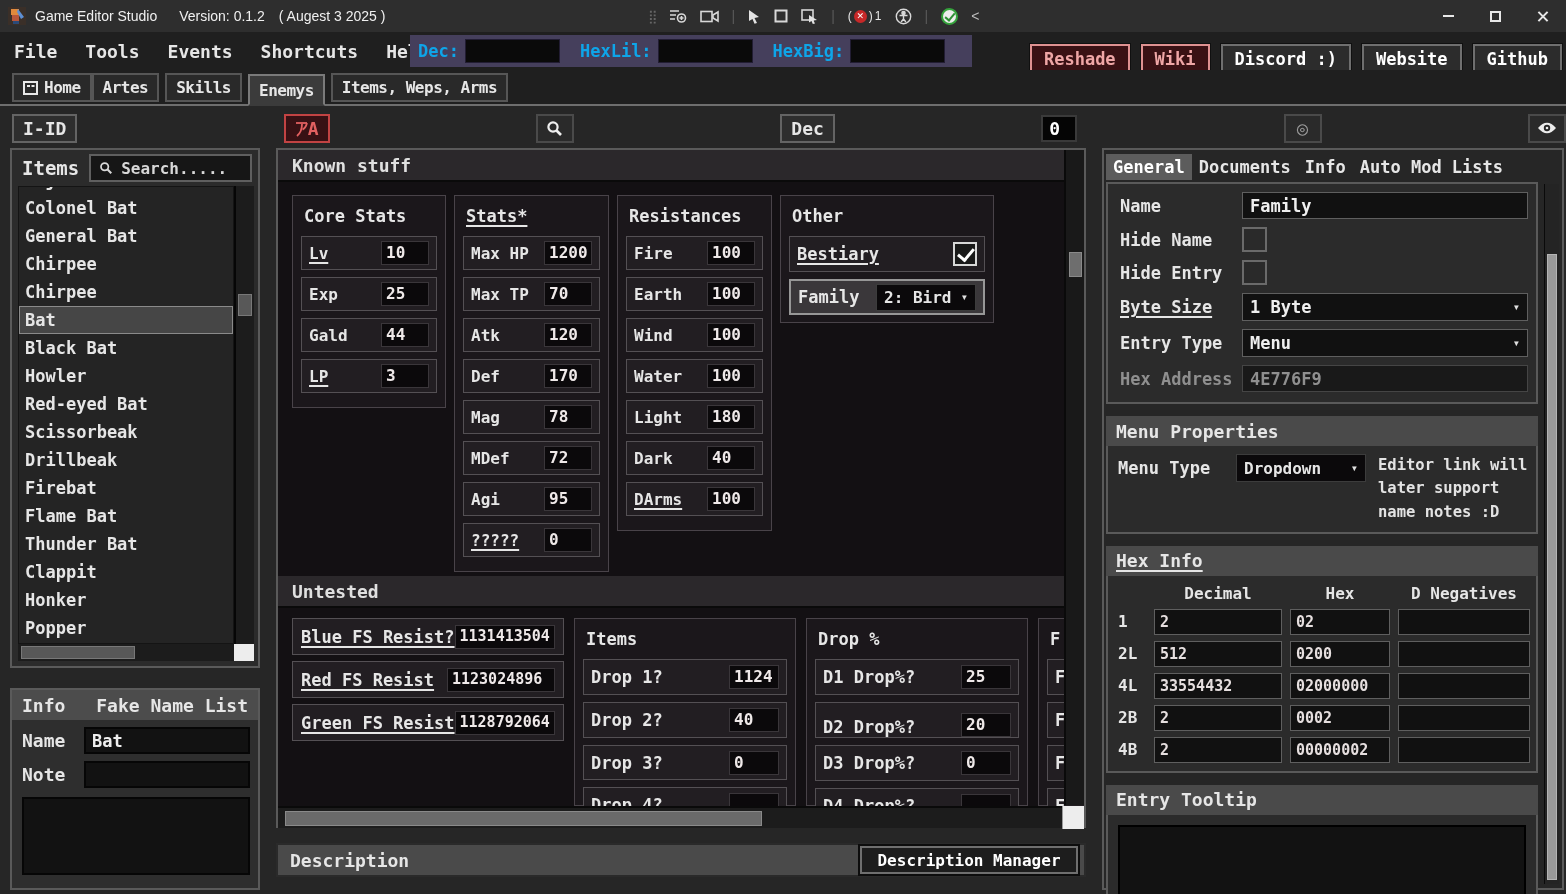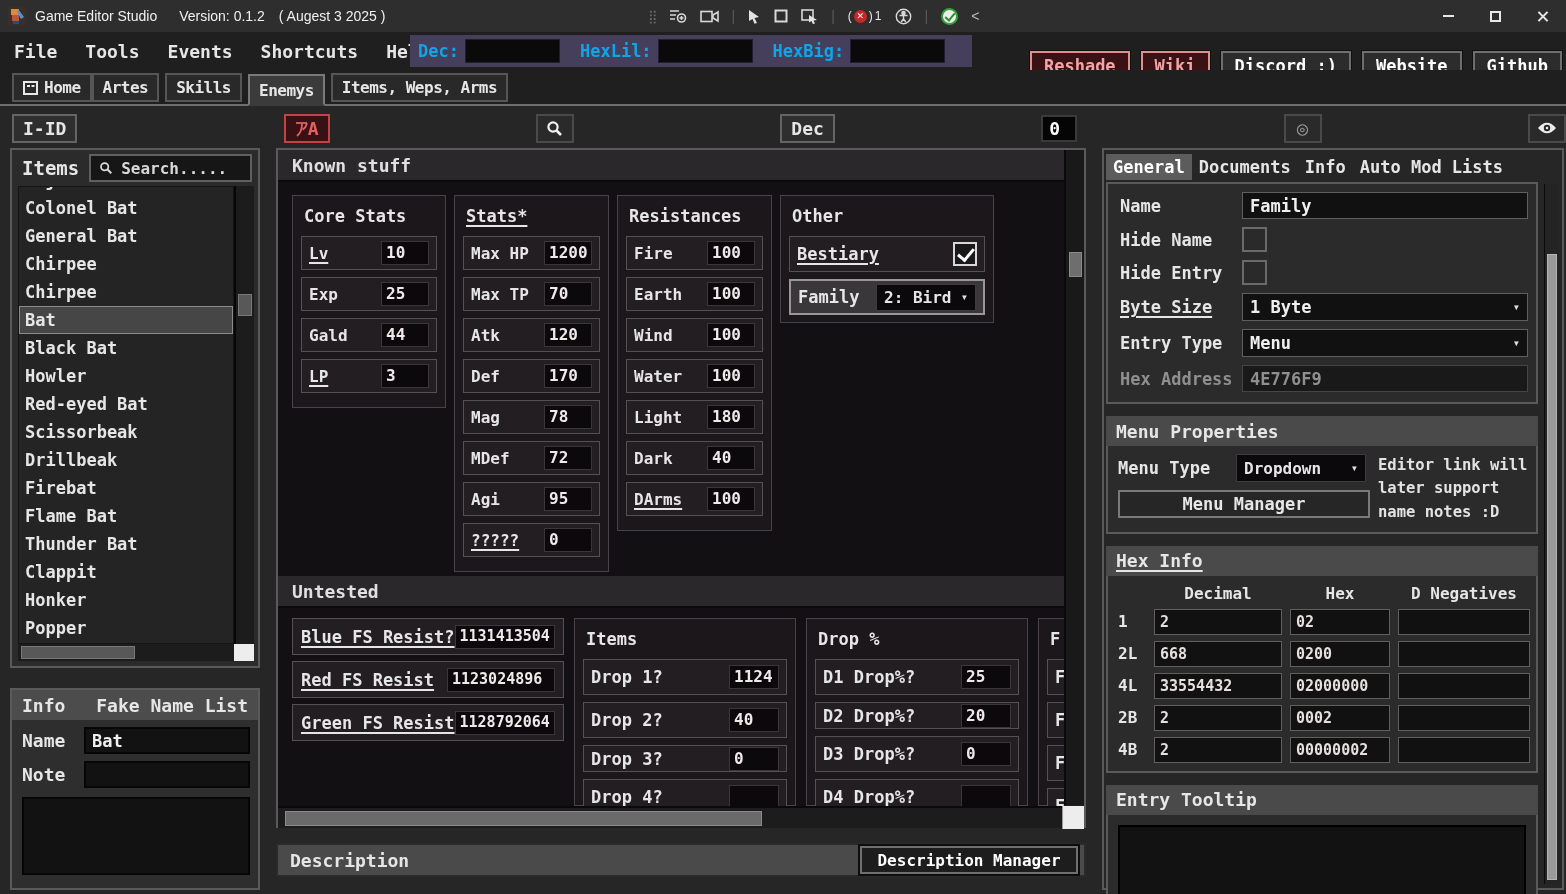--- a/index.html
+++ b/index.html
@@ -36,21 +36,21 @@
   .x-glyph::before { transform:rotate(45deg); } .x-glyph::after { transform:rotate(-45deg); }
 
   
   .menubar { position:absolute; left:0; top:32px; width:1566px; height:38px; background:#1f1f1f;
     display:flex; align-items:center; }
   .menu-item { padding:0 14px; font-size:18px; }
   .hex-strip { position:absolute; left:410px; top:3px; width:562px; height:32px; background:#453f5c;
     display:flex; align-items:center; padding:0 8px; gap:6px; }
   .hex-label { font-size:17px; color:#0ea5e9; }
   .hex-input { width:95px; height:24px; background:#0a0a0a; border:1px solid #221d33; margin-right:14px; }
-  .link-buttons { position:absolute; right:4px; top:19px; display:flex; gap:11px; align-items:center; }
+  .link-buttons { position:absolute; right:4px; top:12px; display:flex; gap:11px; align-items:center; }
   .link-btn { height:29px; padding:0 12px; font-size:17px; display:flex; align-items:center;
     background:#2c2c2c; border:2px solid #6f6f6f; outline:1px solid #101010; color:#fff; }
   .link-btn.red { background:#3a1114; border-color:#df9191; color:#efa6a6; }
 
   
   .tabrow { position:absolute; left:0; top:70px; width:1566px; height:36px; background:#1f1f1f;
     border-bottom:2px solid #6e6e6e; display:flex; align-items:flex-end; padding-left:12px; }
   .tab { height:29px; padding:0 9px; display:flex; align-items:center; gap:6px; font-size:16px;
     letter-spacing:-0.5px; background:#292929; border:2px solid #565656; margin-bottom:2px; }
   .tab.active { background:#3b3b3b; border-color:#7a7a7a; height:32px; margin-bottom:-2px;
@@ -563,40 +563,40 @@
         <div>
 
         <div class="stat-row" style="height:36px;">
             <span class="stat-label" style="font-size:17px;">Drop 1?</span>
             <span class="stat-value">1124</span>
           </div>
             <div class="stat-row" style="height:36px;">
             <span class="stat-label" style="font-size:17px;">Drop 2?</span>
             <span class="stat-value">40</span>
           </div>
-            <div class="stat-row" style="height:27px;gap:31px;">
+            <div class="stat-row" style="height:35px;gap:31px;">
             <span class="stat-label" style="font-size:17px;">Drop 3?</span>
             <span class="stat-value">0</span>
           </div>
             <div class="stat-row" style="height:36px;">
             <span class="stat-label" style="font-size:17px;">Drop 4?</span>
             <span class="stat-value"></span>
           </div>
           </div>
       </div>
 
       <div class="group g-drop">
         <div class="group-title">Drop %</div>
         <div>
 
         <div class="stat-row" style="height:36px;">
             <span class="stat-label" style="font-size:17px;">D1 Drop%?</span>
             <span class="stat-value">25</span>
           </div>
-            <div class="stat-row" style="height:27px;">
+            <div class="stat-row" style="height:36px;align-items:flex-end;">
             <span class="stat-label" style="font-size:17px;">D2 Drop%?</span>
             <span class="stat-value">20</span>
           </div>
             <div class="stat-row" style="height:36px;">
             <span class="stat-label" style="font-size:17px;">D3 Drop%?</span>
             <span class="stat-value">0</span>
           </div>
             <div class="stat-row" style="height:36px;">
             <span class="stat-label" style="font-size:17px;">D4 Drop%?</span>
             <span class="stat-value"></span>
@@ -690,21 +690,20 @@
     <div class="sec-body right-section-w">
       <div class="mp-grid">
         <div class="mp-left">
           <div class="mp-row">
             <span class="form-label">Menu Type</span>
             <span class="select mp-select">
               <span>Dropdown</span>
               <span class="caret">▾</span>
             </span>
           </div>
-          <div class="mp-btn">Menu Manager</div>
         </div>
         <div class="mp-note">
           <div>Editor link will</div>
           <div>later support</div>
           <div>name notes :D</div>
         </div>
       </div>
     </div>
 
     <div class="sec-header right-section-w">
@@ -718,21 +717,21 @@
         <span class="hex-colhead">D Negatives</span>
       </div>
       <div class="hex-grid">
 
           <span class="hex-id">1</span>
           <span class="hex-cell">2</span>
           <span class="hex-cell">02</span>
           <span class="hex-cell"></span>
 
           <span class="hex-id">2L</span>
-          <span class="hex-cell">668</span>
+          <span class="hex-cell">512</span>
           <span class="hex-cell">0200</span>
           <span class="hex-cell"></span>
 
           <span class="hex-id">4L</span>
           <span class="hex-cell">33554432</span>
           <span class="hex-cell">02000000</span>
           <span class="hex-cell"></span>
 
           <span class="hex-id">2B</span>
           <span class="hex-cell">2</span>

